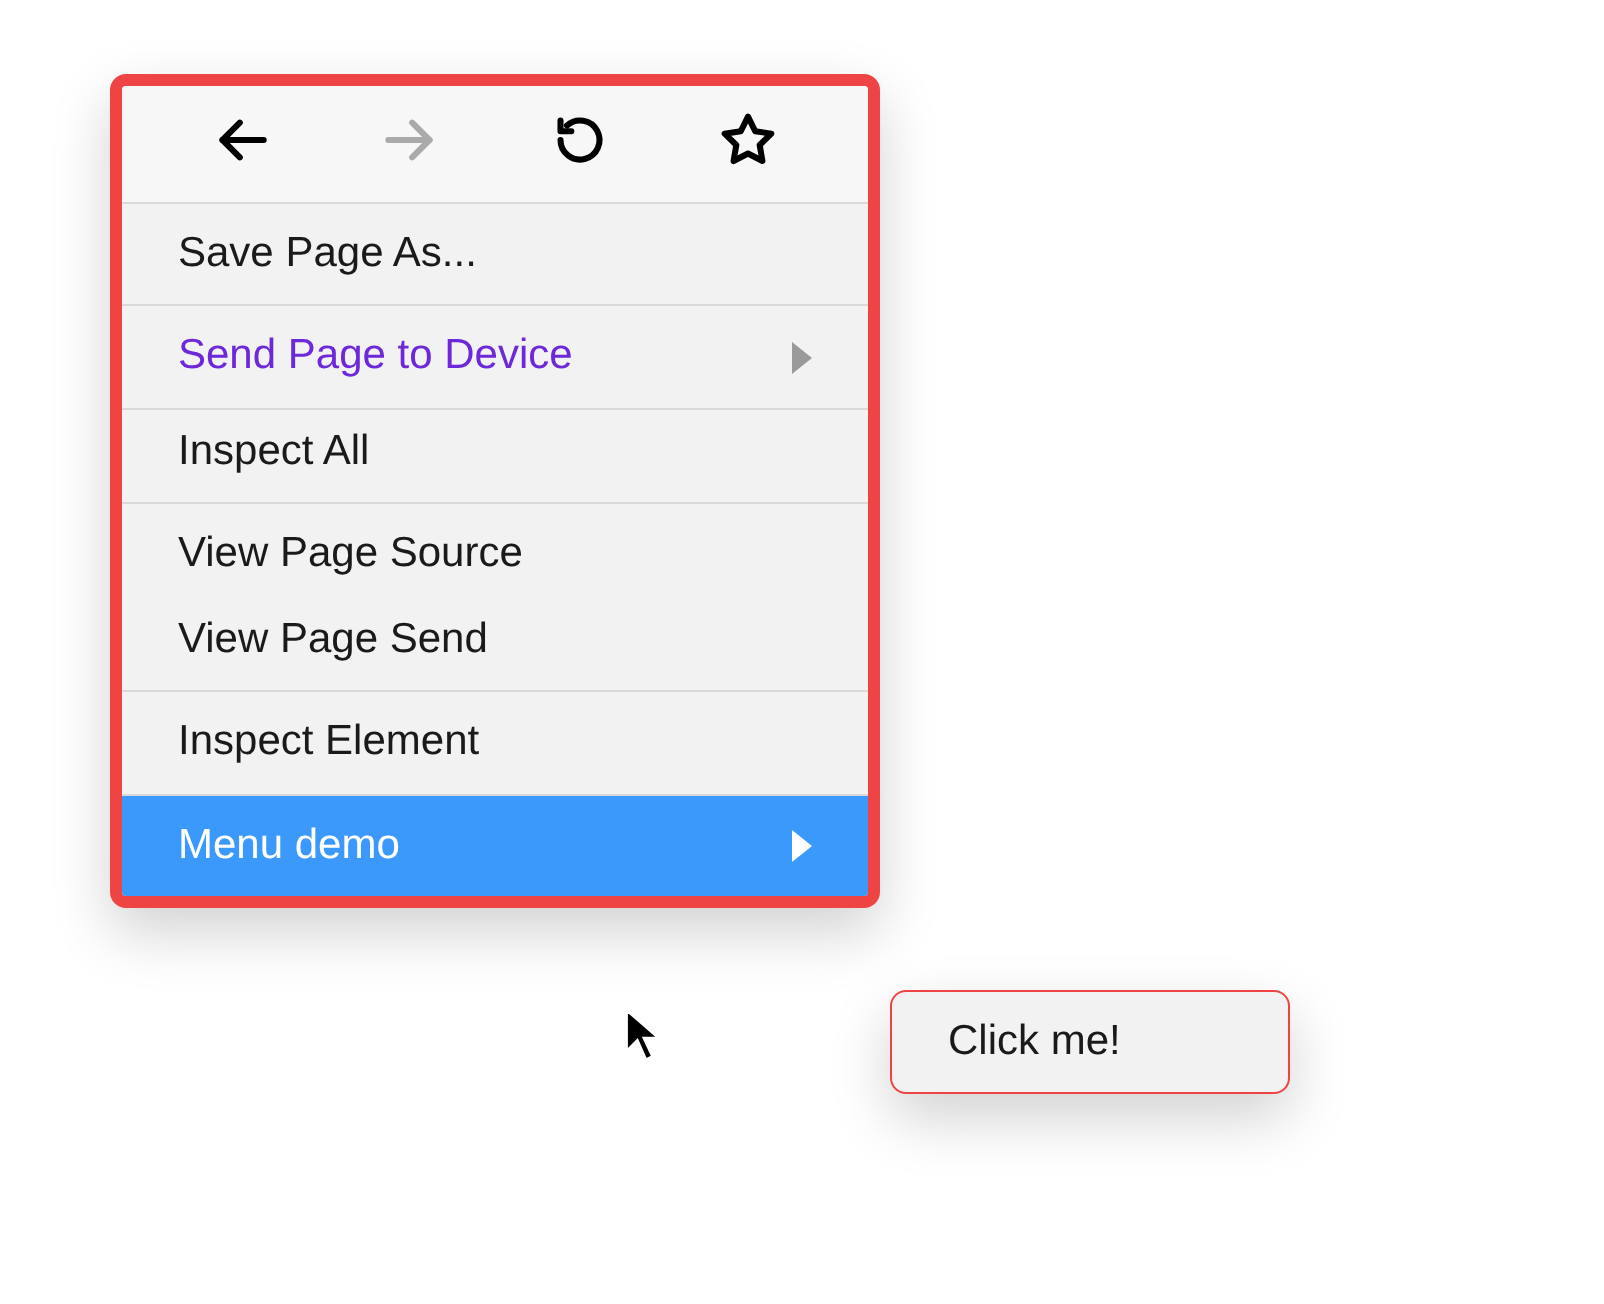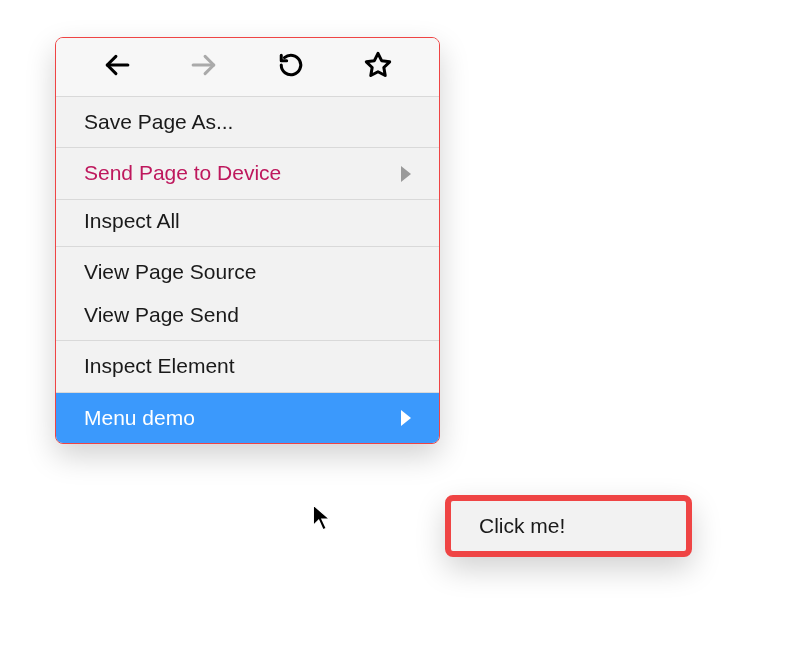--- a/index.html
+++ b/index.html
@@ -13,21 +13,21 @@
       width: 802px;
       height: 652px;
       position: relative;
     }
     .context-menu {
       position: absolute;
       top: 37px;
       left: 55px;
       width: 385px;
       background: #f2f2f2;
-      border: 1px solid #ef4444;
+      border: 6px solid #ef4444;
       border-radius: 8px;
       box-shadow: 0 12px 30px rgba(0,0,0,0.18);
       overflow: hidden;
     }
     .toolbar-row {
       display: flex;
       justify-content: space-around;
       align-items: center;
       padding: 14px 18px;
       background: #f7f7f7;
@@ -57,44 +57,44 @@
       justify-content: space-between;
       cursor: default;
     }
     .menu-item.first-in-group {
       padding-top: 10px;
     }
     .menu-item.last-in-group {
       padding-bottom: 10px;
     }
     .menu-item.disabled {
-      color: #be185d;
+      color: #6d28d9;
       text-align: center;
     }
     .menu-item.highlighted {
       background: #3b99fc;
       color: #fff;
     }
     .menu-item .submenu-arrow {
       width: 0;
       height: 0;
       border-top: 8px solid transparent;
       border-bottom: 8px solid transparent;
       border-left: 10px solid #9a9a9a;
     }
     .menu-item.highlighted .submenu-arrow {
       border-left-color: #fff;
     }
     .submenu {
       position: absolute;
       top: 495px;
       left: 445px;
-      width: 247px;
+      width: 200px;
       background: #f2f2f2;
-      border: 6px solid #ef4444;
+      border: 1px solid #ef4444;
       border-radius: 8px;
       box-shadow: 0 12px 30px rgba(0,0,0,0.18);
       padding: 6px 0;
     }
     .submenu-item {
       padding: 4px 28px;
       font-size: 21px;
       line-height: 1.45;
       color: #1a1a1a;
       cursor: default;

